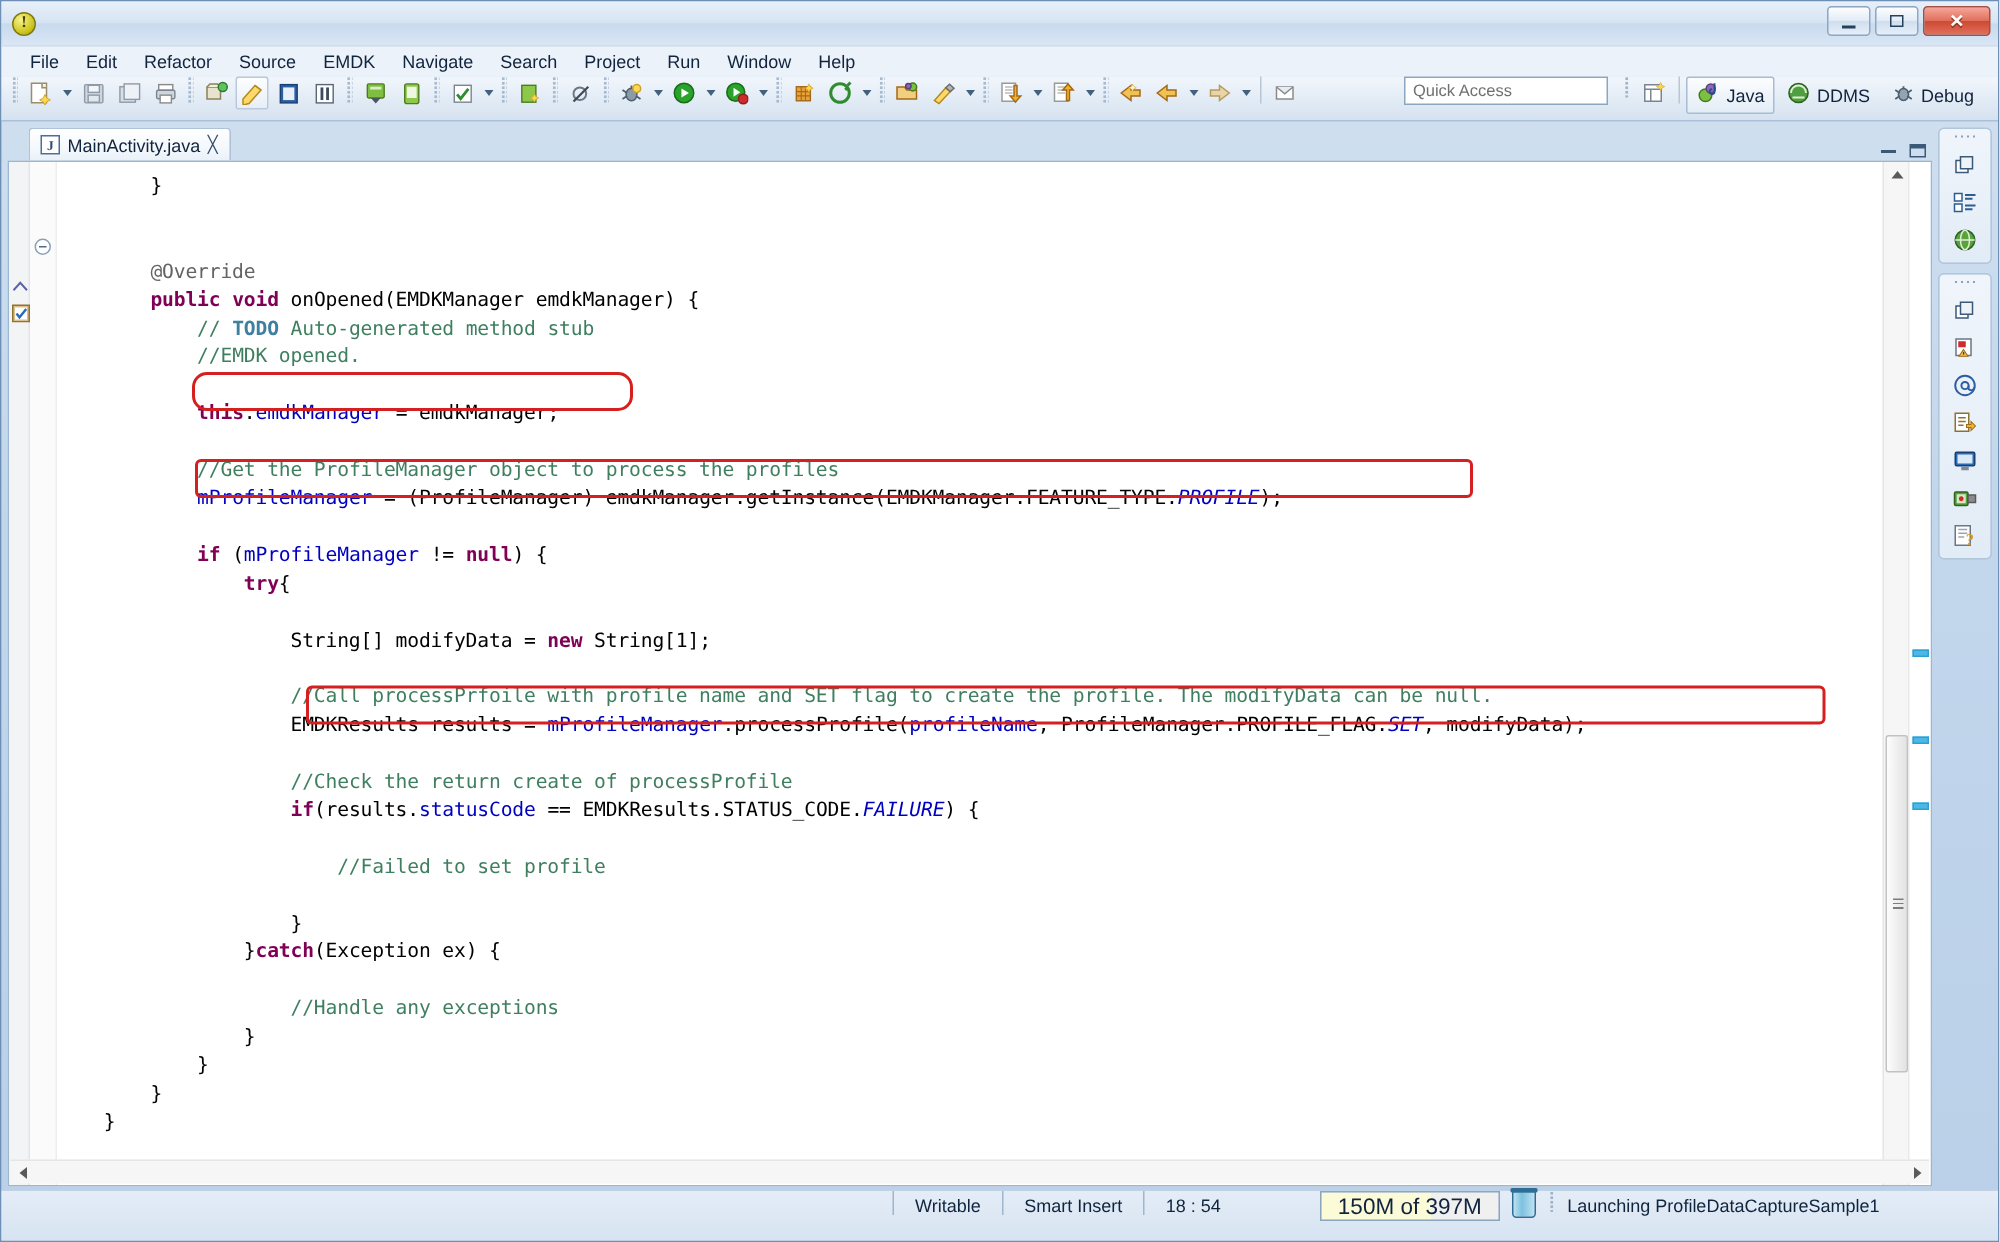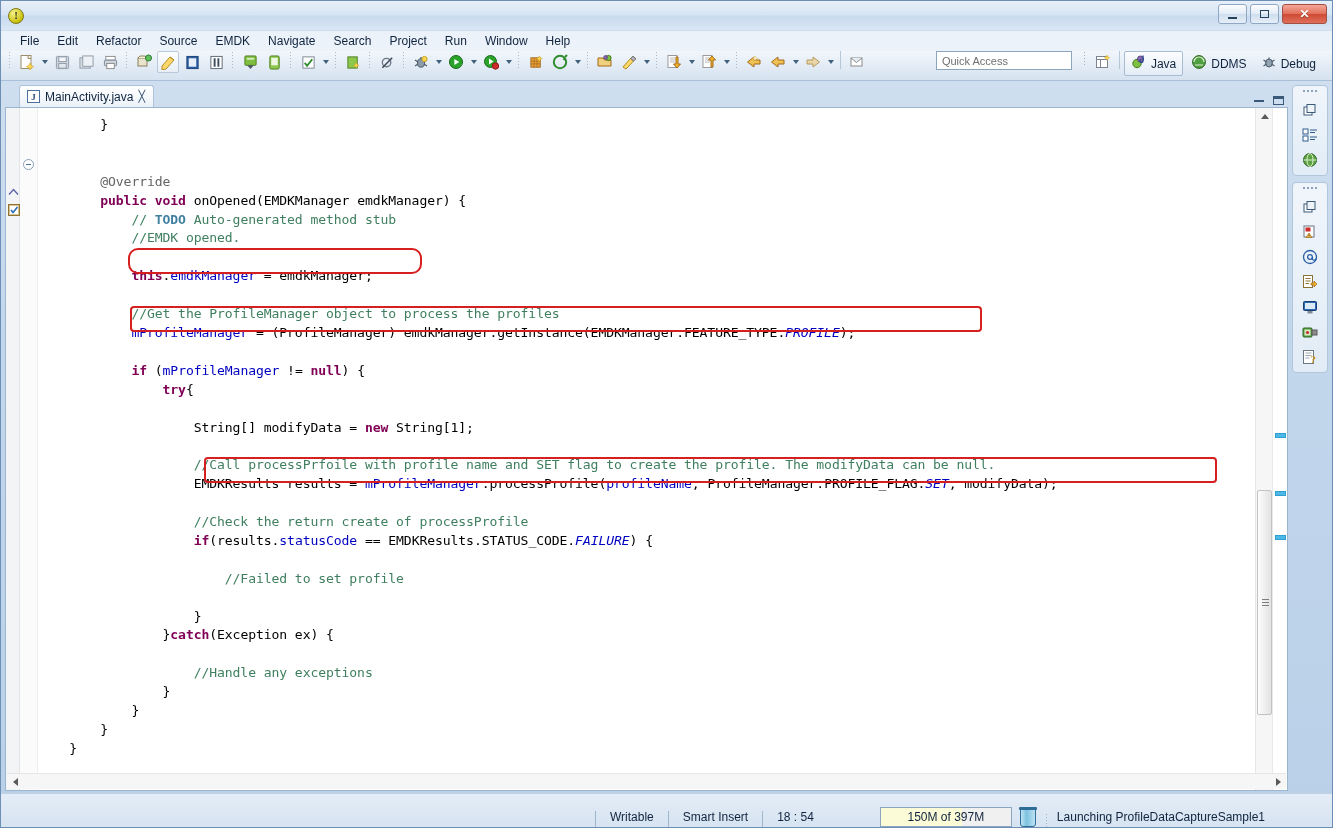--- a/index.html
+++ b/index.html
@@ -223,31 +223,31 @@
   }
   .rb-grip { width:16px;height:4px;
     background-image: radial-gradient(#8ba2ba 1px, transparent 1px);
     background-size:4px 4px; margin-bottom:2px;}
   .rb-icon { width:20px;height:20px; display:flex;align-items:center;justify-content:center; }
 
   
   .statusbar {
     position:absolute; left:0; right:0; bottom:0; height: 34px;
     background: linear-gradient(180deg,#e4edf7 0%, #d6e3f1 100%);
-    display:flex; align-items:flex-end;
+    display:flex; align-items:flex-start;
     font-size:12px; color:#10243e;
     border-top:1px solid #c0d2e4;
   }
   .sb-cell { padding: 0 14px; height: 20px; display:flex;align-items:center; }
   .sb-div { width:1px; height:16px; background:#9fb6cd; }
   .heap {
-    width:132px;height:20px; border:1px solid #8ca6c0;
+    width:120px;height:20px; border:1px solid #8ca6c0;
     background: linear-gradient(90deg,#fcfbd8 0 62%, #f0f0f0 62% 100%);
     display:flex; align-items:center; justify-content:center;
-    font-size:12px; color:#10243e;
+    font-size:15px; color:#10243e;
   }
   .trash {
     width:16px;height:18px; border:1px solid #2e6d96; border-radius:1px 1px 3px 3px;
     background: linear-gradient(90deg,#bfe2f2,#7cc2e0 40%,#bfe2f2);
     position:relative; margin: 0 4px 0 8px;
   }
   .trash::before{content:"";position:absolute;top:-3px;left:-2px;width:18px;height:3px;background:#2e6d96;border-radius:1px;}
   .dots-sep { width:3px; height:14px; margin:0 5px;
     background-image: radial-gradient(#9fb3c9 1px, transparent 1px); background-size:3px 3px;}
 </style>

